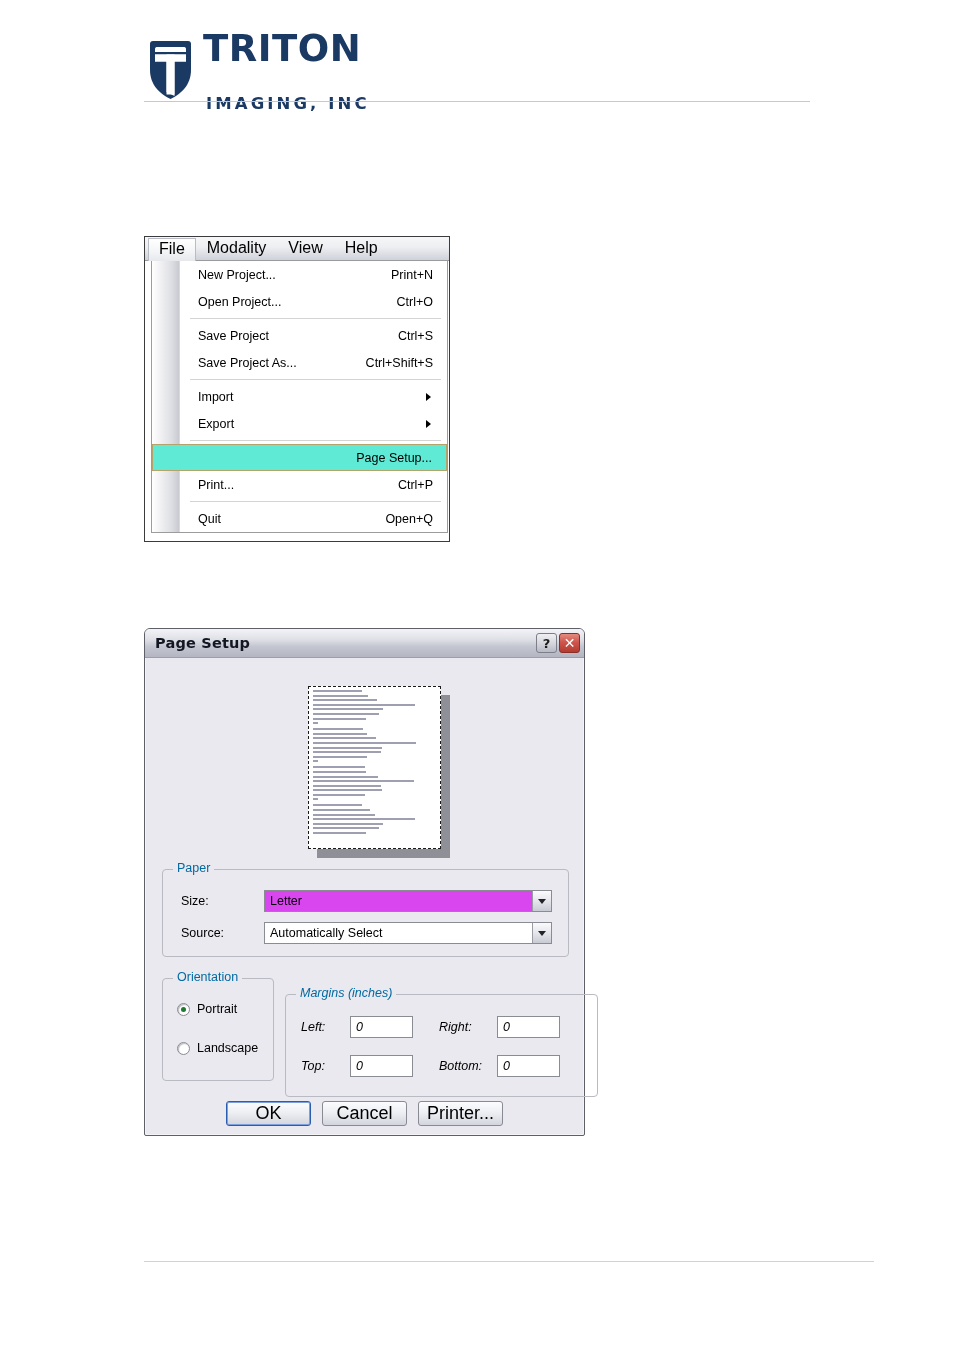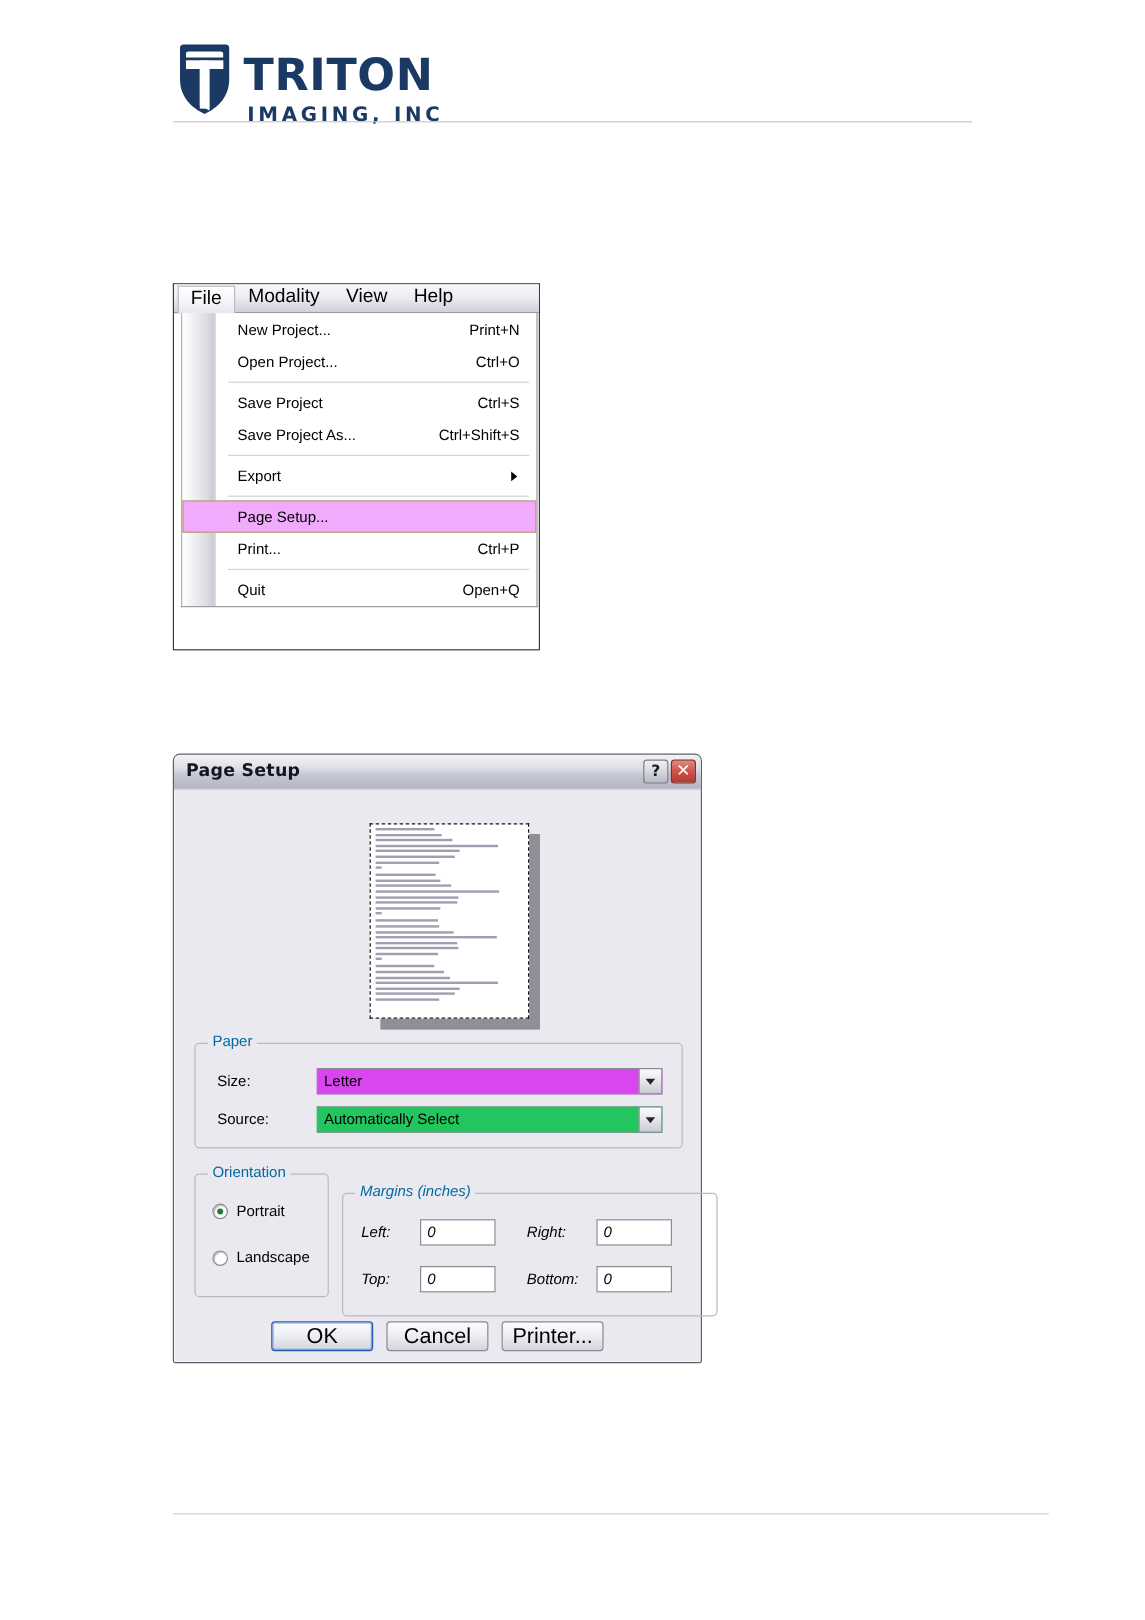--- a/index.html
+++ b/index.html
@@ -33,21 +33,22 @@
   .shield {
     position: relative;
     width: 47px;
     height: 60px;
   }
   .shield svg { display: block; }
   #logo-words {
     display: flex;
     flex-direction: column;
     justify-content: center;
-    margin-top: 16px;
+    margin-top: 2px;
+    gap: 22px;
   }
   #brand-name {
     font-family: "DejaVu Sans", sans-serif;
     font-weight: bold;
     font-size: 37px;
     letter-spacing: 0.5px;
     color: #1b3a63;
     line-height: 1;
   }
   #brand-tagline {
@@ -157,24 +158,25 @@
   }
   .menu-item .arrow {
     margin-left: auto;
     width: 0; height: 0;
     border-left: 5px solid #000;
     border-top: 4.5px solid transparent;
     border-bottom: 4.5px solid transparent;
     margin-right: 2px;
   }
   .menu-item.highlight {
-    background: #f0abfc;
+    background: #5eead4;
     border: 1px solid #b6a36b;
     padding-left: 45px;
     z-index: 4;
+    justify-content: flex-end;
   }
   .menu-sep {
     position: relative;
     height: 7px;
     z-index: 2;
   }
   .menu-sep::after {
     content: "";
     position: absolute;
     left: 38px;
@@ -338,21 +340,21 @@
     justify-content: center;
     flex: 0 0 auto;
   }
   .chev {
     width: 0; height: 0;
     border-left: 4px solid transparent;
     border-right: 4px solid transparent;
     border-top: 5px solid #22242c;
   }
   #size-combo   { background: #d946ef; }
-  #source-combo { background: #22c55e; }
+  #source-combo { background: #ffffff; }
 
   .radio-row {
     position: absolute;
     display: flex;
     align-items: center;
     gap: 7px;
   }
   .radio {
     width: 13px;
     height: 13px;
@@ -461,20 +463,24 @@
       <span class="label">Save Project</span>
       <span class="accel">Ctrl+S</span>
     </div>
     <div class="menu-item">
       <span class="label">Save Project As...</span>
       <span class="accel">Ctrl+Shift+S</span>
     </div>
 
     <div class="menu-sep"></div>
 
+    <div class="menu-item">
+      <span class="label">Import</span>
+      <span class="arrow"></span>
+    </div>
     <div class="menu-item">
       <span class="label">Export</span>
       <span class="arrow"></span>
     </div>
 
     <div class="menu-sep"></div>
 
     <div class="menu-item highlight">
       <span class="label">Page Setup...</span>
     </div>

